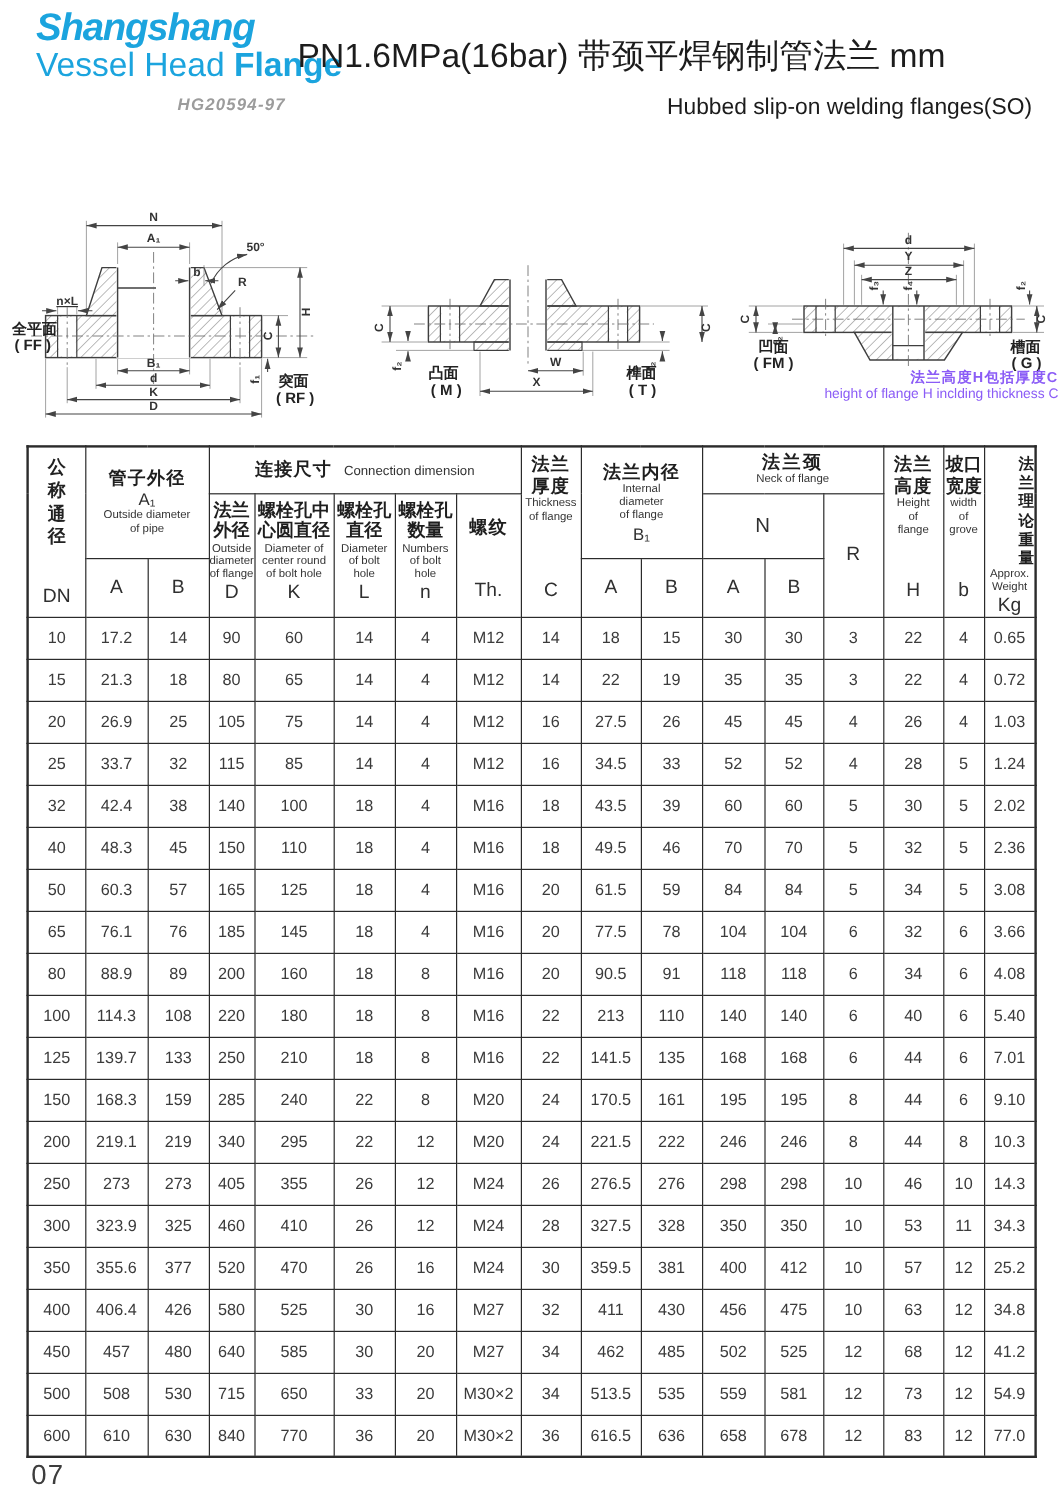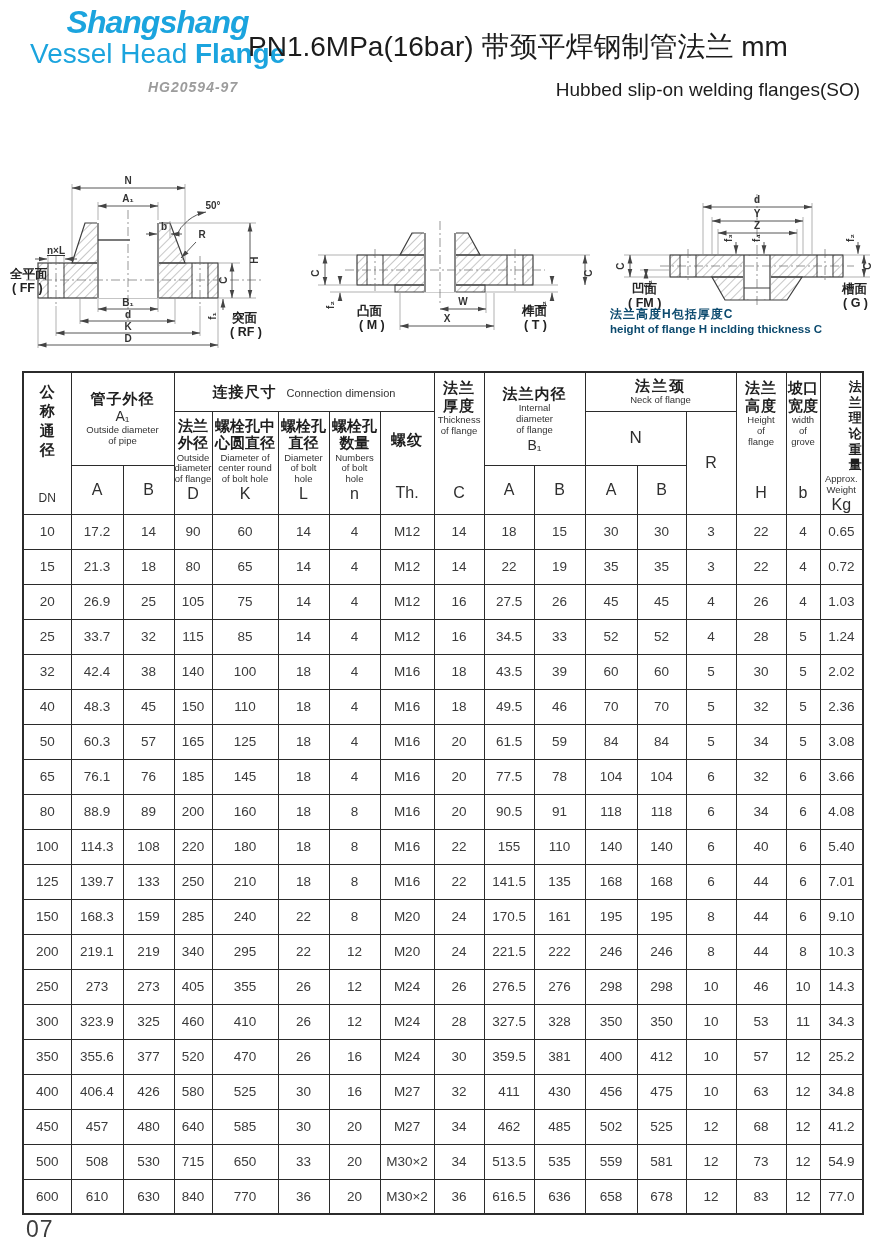--- a/index.html
+++ b/index.html
@@ -3,36 +3,36 @@
 <meta charset="utf-8">
 <style>
   * { margin:0; padding:0; box-sizing:border-box; }
   html,body { background:#fff; }
   body {
     width:883px; height:1252px; position:relative;
     font-family:"Liberation Sans","DejaVu Sans",sans-serif;
     color:#222; overflow:hidden;
   }
   
-  .logo { position:absolute; left:30px; top:4px; color:#1ba4de;text-align:center; }
+  .logo { position:absolute; left:30px; top:4px; color:#1ba4de; }
   .logo-main { font-size:32px; font-weight:bold; font-style:italic; letter-spacing:-1px; }
   .logo-sub { font-size:28px; margin-top:-3px; letter-spacing:0; }
   .logo-sub b { font-weight:bold; }
   .page-title { position:absolute; left:248px; top:28px; font-size:28px; color:#1c1c1c; white-space:nowrap; }
   .standard-code { position:absolute; left:148px; top:79px; font-size:14px; font-weight:bold; font-style:italic; color:#9c9c9c; letter-spacing:1px; }
   .subtitle-en { position:absolute; right:23px; top:79px; font-size:19px; color:#1c1c1c; }
 
   
   .drawing { position:absolute; }
   #d1 { left:10px;  top:168px; }
   #d2 { left:300px; top:193px; }
   #d3 { left:612px; top:180px; }
-  .dwg-caption { position:absolute; left:610px; top:306px; width:272px; text-align:left; color:#0c4a6e; }
+  .dwg-caption { position:absolute; left:610px; top:306px; width:272px; text-align:right; color:#8b5cf6; }
   .dwg-caption .cnl { font-size:12px; font-weight:bold; letter-spacing:1px; }
-  .dwg-caption .enl { font-size:11.5px; font-weight:bold; }
+  .dwg-caption .enl { font-size:11.5px; font-weight:normal; }
   svg text { font-family:"Liberation Sans","DejaVu Sans",sans-serif; }
   .dim { font-size:10px; font-weight:bold; fill:#333; }
   .face { font-size:12.5px; font-weight:bold; fill:#222; }
 
   
   .spec-table-wrap { position:absolute; left:22px; top:371px; }
   table.spec { border-collapse:collapse; table-layout:fixed; width:840px; background:#fff; }
   table.spec { border:2.5px solid #2b2b2b; }
   table.spec th, table.spec td { border:1.5px solid #2b2b2b; text-align:center; vertical-align:middle; padding:0; }
   table.spec thead tr.h1 { height:39px; }
@@ -45,21 +45,21 @@
   .en10 { font-size:9.5px; font-weight:normal; color:#333; white-space:pre-line; line-height:1.15; }
   .en11 { font-size:11px; font-weight:normal; color:#333; }
   .letter { font-size:16px; font-weight:normal; color:#2f2f2f; }
   .sub14 { font-size:14px; font-weight:normal; color:#2f2f2f; }
   .stk  { display:flex; flex-direction:column; justify-content:space-between; align-items:center; height:136px; padding:4px 0 9px 0; }
   .stk2 { display:flex; flex-direction:column; justify-content:space-between; align-items:center; height:97px;  padding:3px 0 9px 0; }
   .grpbox { display:flex; flex-direction:column; justify-content:center; align-items:center; gap:1px; }
   .conn-head { display:flex; justify-content:center; align-items:baseline; gap:10px; }
   .dn-box { display:flex; flex-direction:column; justify-content:center; align-items:center; height:136px; gap:3px; }
   .dn-vert { font-size:15px; font-weight:bold; white-space:pre-line; line-height:1.3; letter-spacing:0; }
-  .dn-code { font-size:12px; font-weight:normal; color:#2f2f2f;margin-top:28px; }
+  .dn-code { font-size:16px; font-weight:normal; color:#2f2f2f;margin-top:28px; }
 
   .page-number { position:absolute; left:26px; top:1216px; font-size:23px; color:#3d3d3d; letter-spacing:1px; }
 </style>
 </head>
 <body>
 
 <div class="logo">
   <div class="logo-main">Shangshang</div>
   <div class="logo-sub"><span>Vessel Head </span><b>Flange</b></div>
 </div>
@@ -643,21 +643,21 @@
         <tr>
           <td>100</td>
           <td>114.3</td>
           <td>108</td>
           <td>220</td>
           <td>180</td>
           <td>18</td>
           <td>8</td>
           <td>M16</td>
           <td>22</td>
-          <td>155</td>
+          <td>213</td>
           <td>110</td>
           <td>140</td>
           <td>140</td>
           <td>6</td>
           <td>40</td>
           <td>6</td>
           <td>5.40</td>
         </tr>
         <tr>
           <td>125</td>

